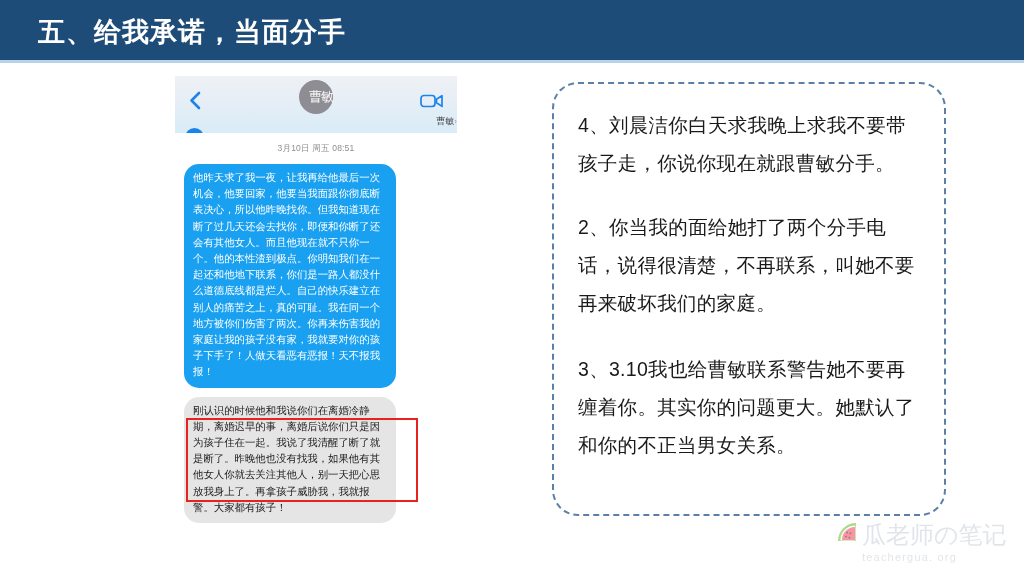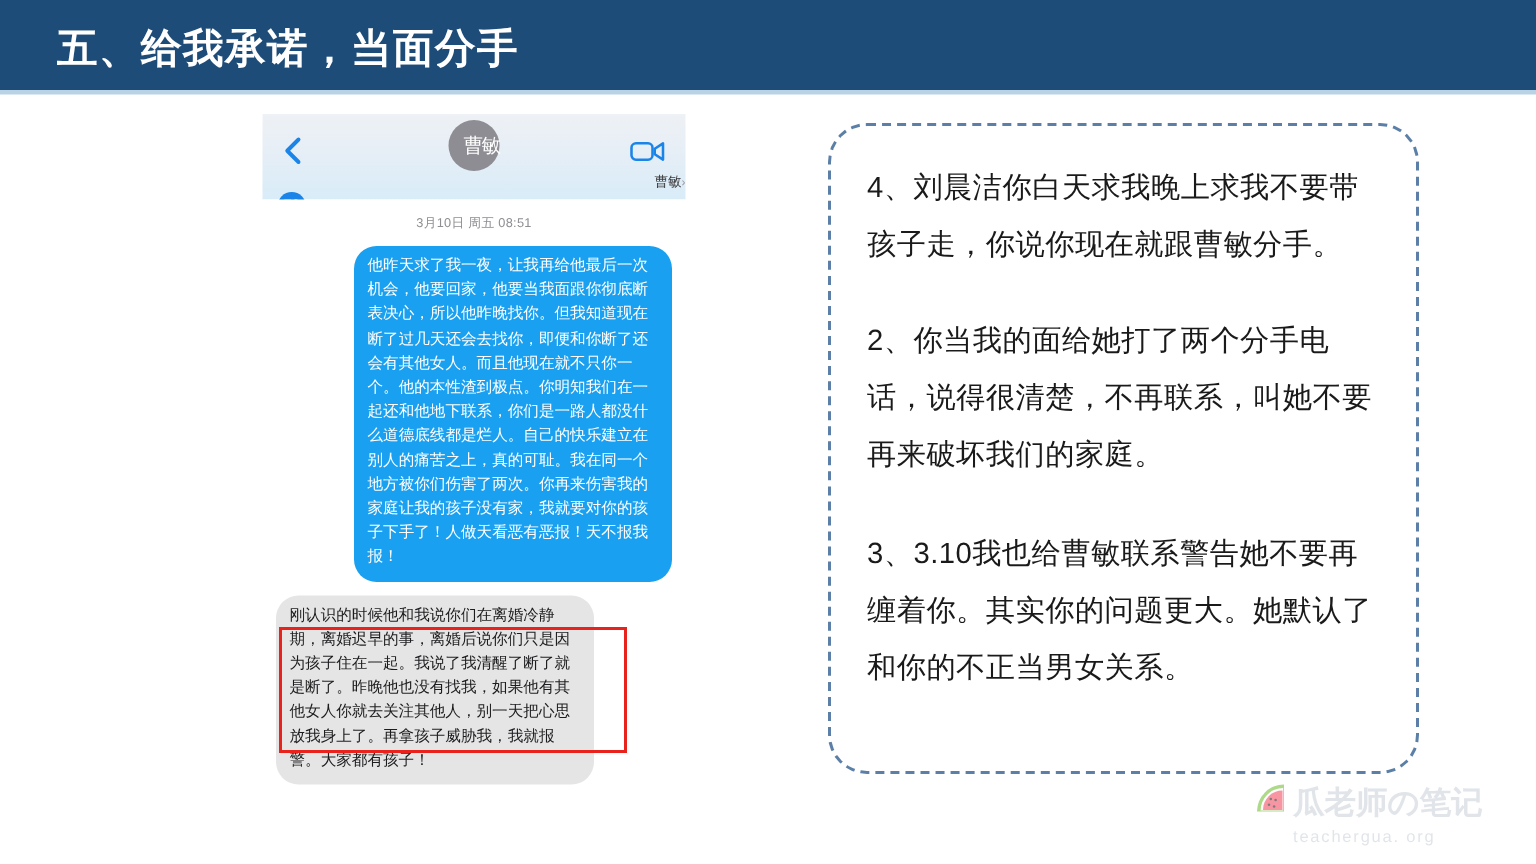--- a/index.html
+++ b/index.html
@@ -123,21 +123,21 @@
     text-align: center;
     font-size: 8.5px;
     color: #8e8e93;
     padding: 10px 0 9px 0;
     letter-spacing: 0.2px;
   }
   .bubble-row {
     display: flex;
     padding: 0 9px;
   }
-  .bubble-row.out { justify-content: flex-end; }
+  .bubble-row.out { justify-content: flex-start; }
   .bubble-row.in  { justify-content: flex-start; }
 
   .bubble {
     max-width: 212px;
     border-radius: 15px;
     padding: 6px 9px 7px 9px;
     font-size: 10.4px;
     line-height: 16.2px;
     word-break: break-all;
     box-sizing: border-box;
@@ -194,22 +194,22 @@
     height: 50px;
     opacity: 0.62;
   }
   .wm-row {
     display: flex;
     align-items: center;
     gap: 2px;
   }
   .wm-melon { display: block; }
   .wm-title {
-    font-size: 21px;
-    font-weight: bold;
+    font-size: 24px;
+    font-weight: normal;
     color: #cfd6dd;
     letter-spacing: 0px;
     line-height: 24px;
     text-align: right;
   }
   .wm-url {
     margin-top: 2px;
     margin-left: 26px;
     font-size: 11px;
     color: #cfd6dd;

